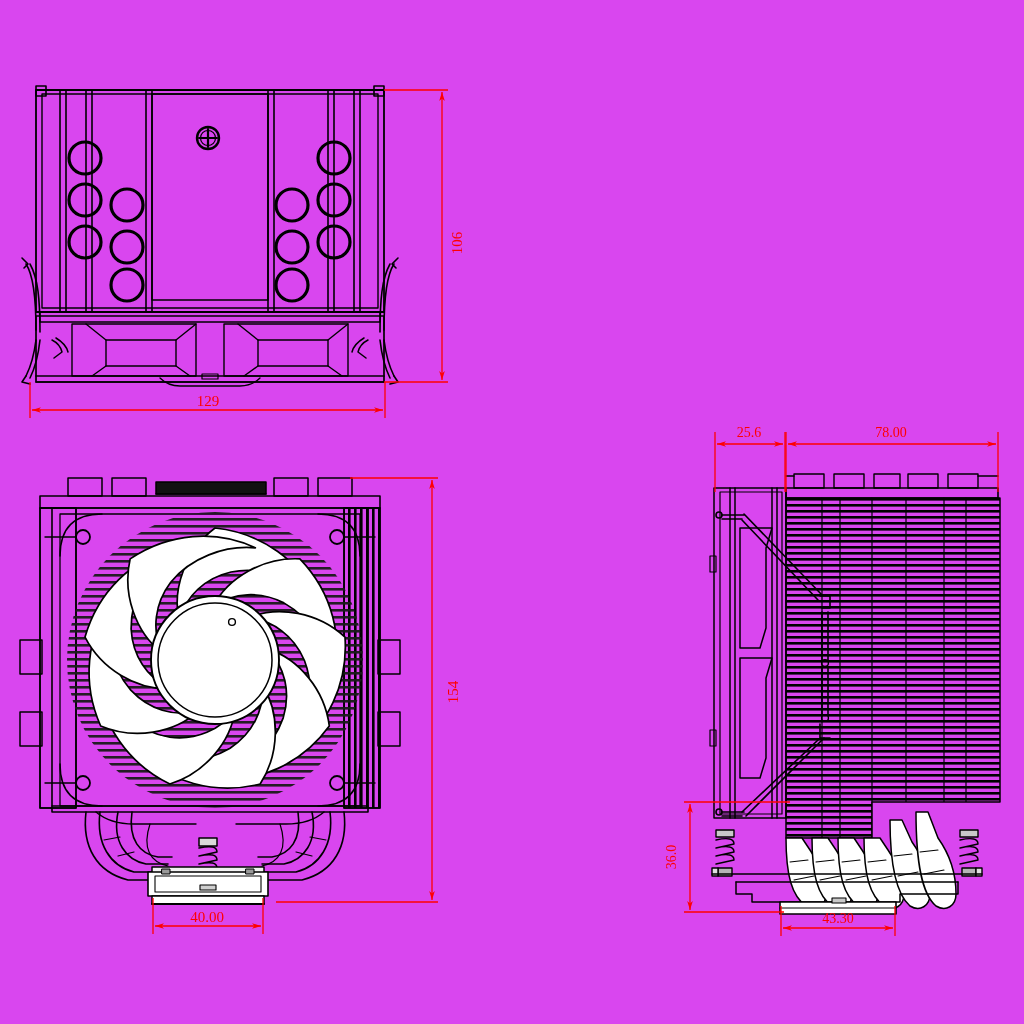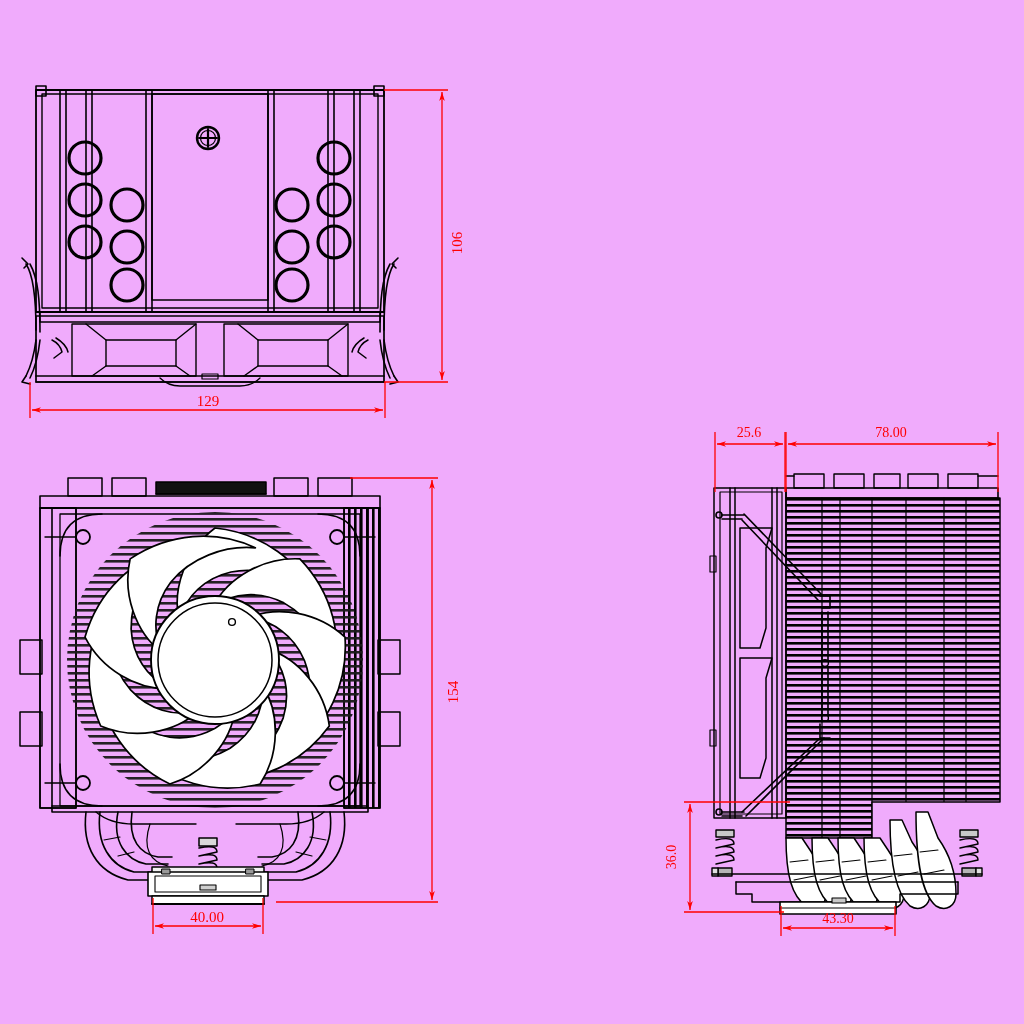--- a/index.html
+++ b/index.html
@@ -1,17 +1,17 @@
 <!DOCTYPE html>
 <html><head>
 <meta charset="utf-8">
 <style>
   html,body{margin:0;padding:0;background:#ffffff;}
   body{width:1024px;height:1024px;overflow:hidden;font-family:"Liberation Serif",serif;}
-  #stage{position:relative;width:1024px;height:1024px;background:#f0abfc;}
+  #stage{position:relative;width:1024px;height:1024px;background:#d946ef;}
   svg{display:block;}
   .dimtxt{fill:#ff0000;font-family:"Liberation Serif",serif;font-size:15px;}
   .dimtxt.small{font-size:14px;}
 </style>
 </head>
 <body>
 
 <div id="stage">
 
 <svg width="1024" height="1024" viewBox="0 0 1024 1024">

